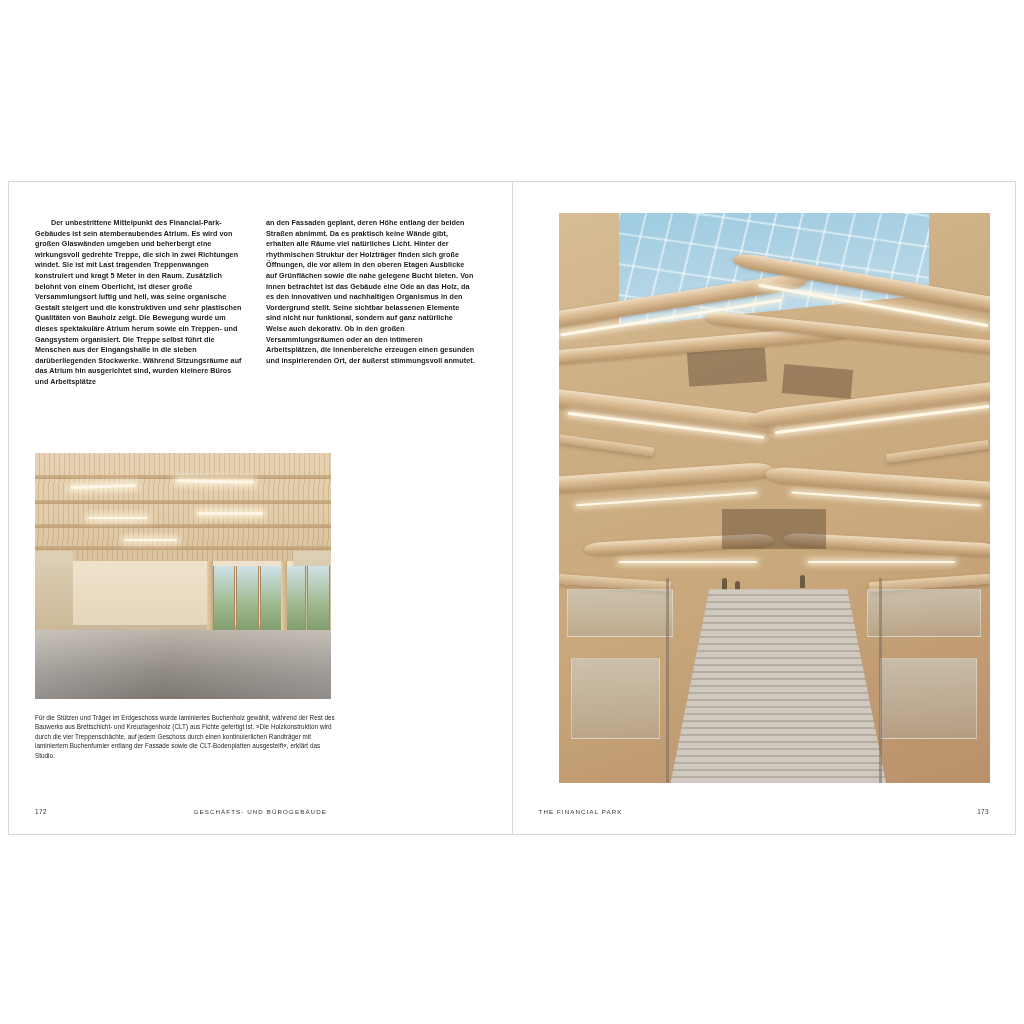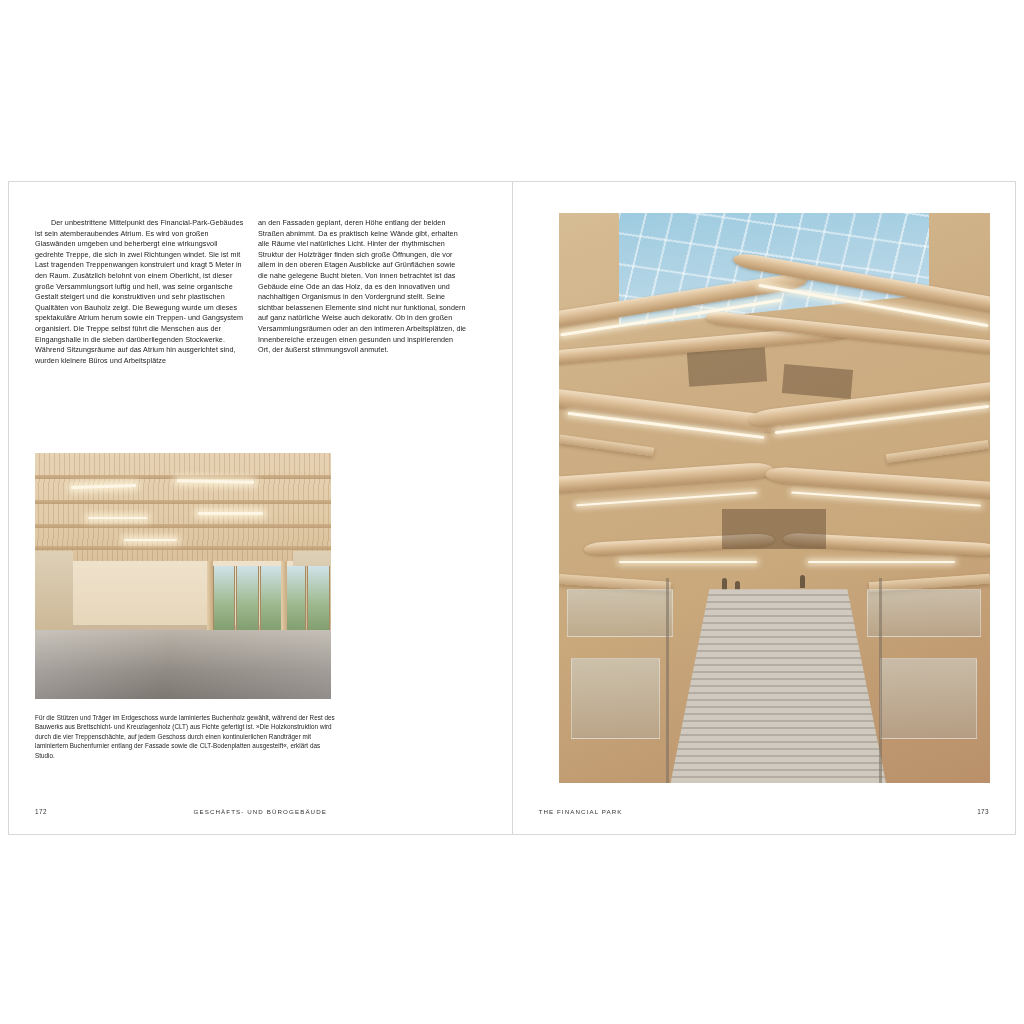--- a/index.html
+++ b/index.html
@@ -41,21 +41,22 @@
     width: 503px;
   }
 
   
   .text-cols {
     position: absolute;
     left: 26px;
     top: 36px;
     width: 444px;
     display: flex;
-    gap: 14px;
+    gap: 22px;
+    font-weight: bold;
   }
   .col {
     width: 209px;
   }
   .col p {
     margin: 0;
     font-size: 7.2px;
     line-height: 10.6px;
     letter-spacing: 0.06px;
     text-align: left;

